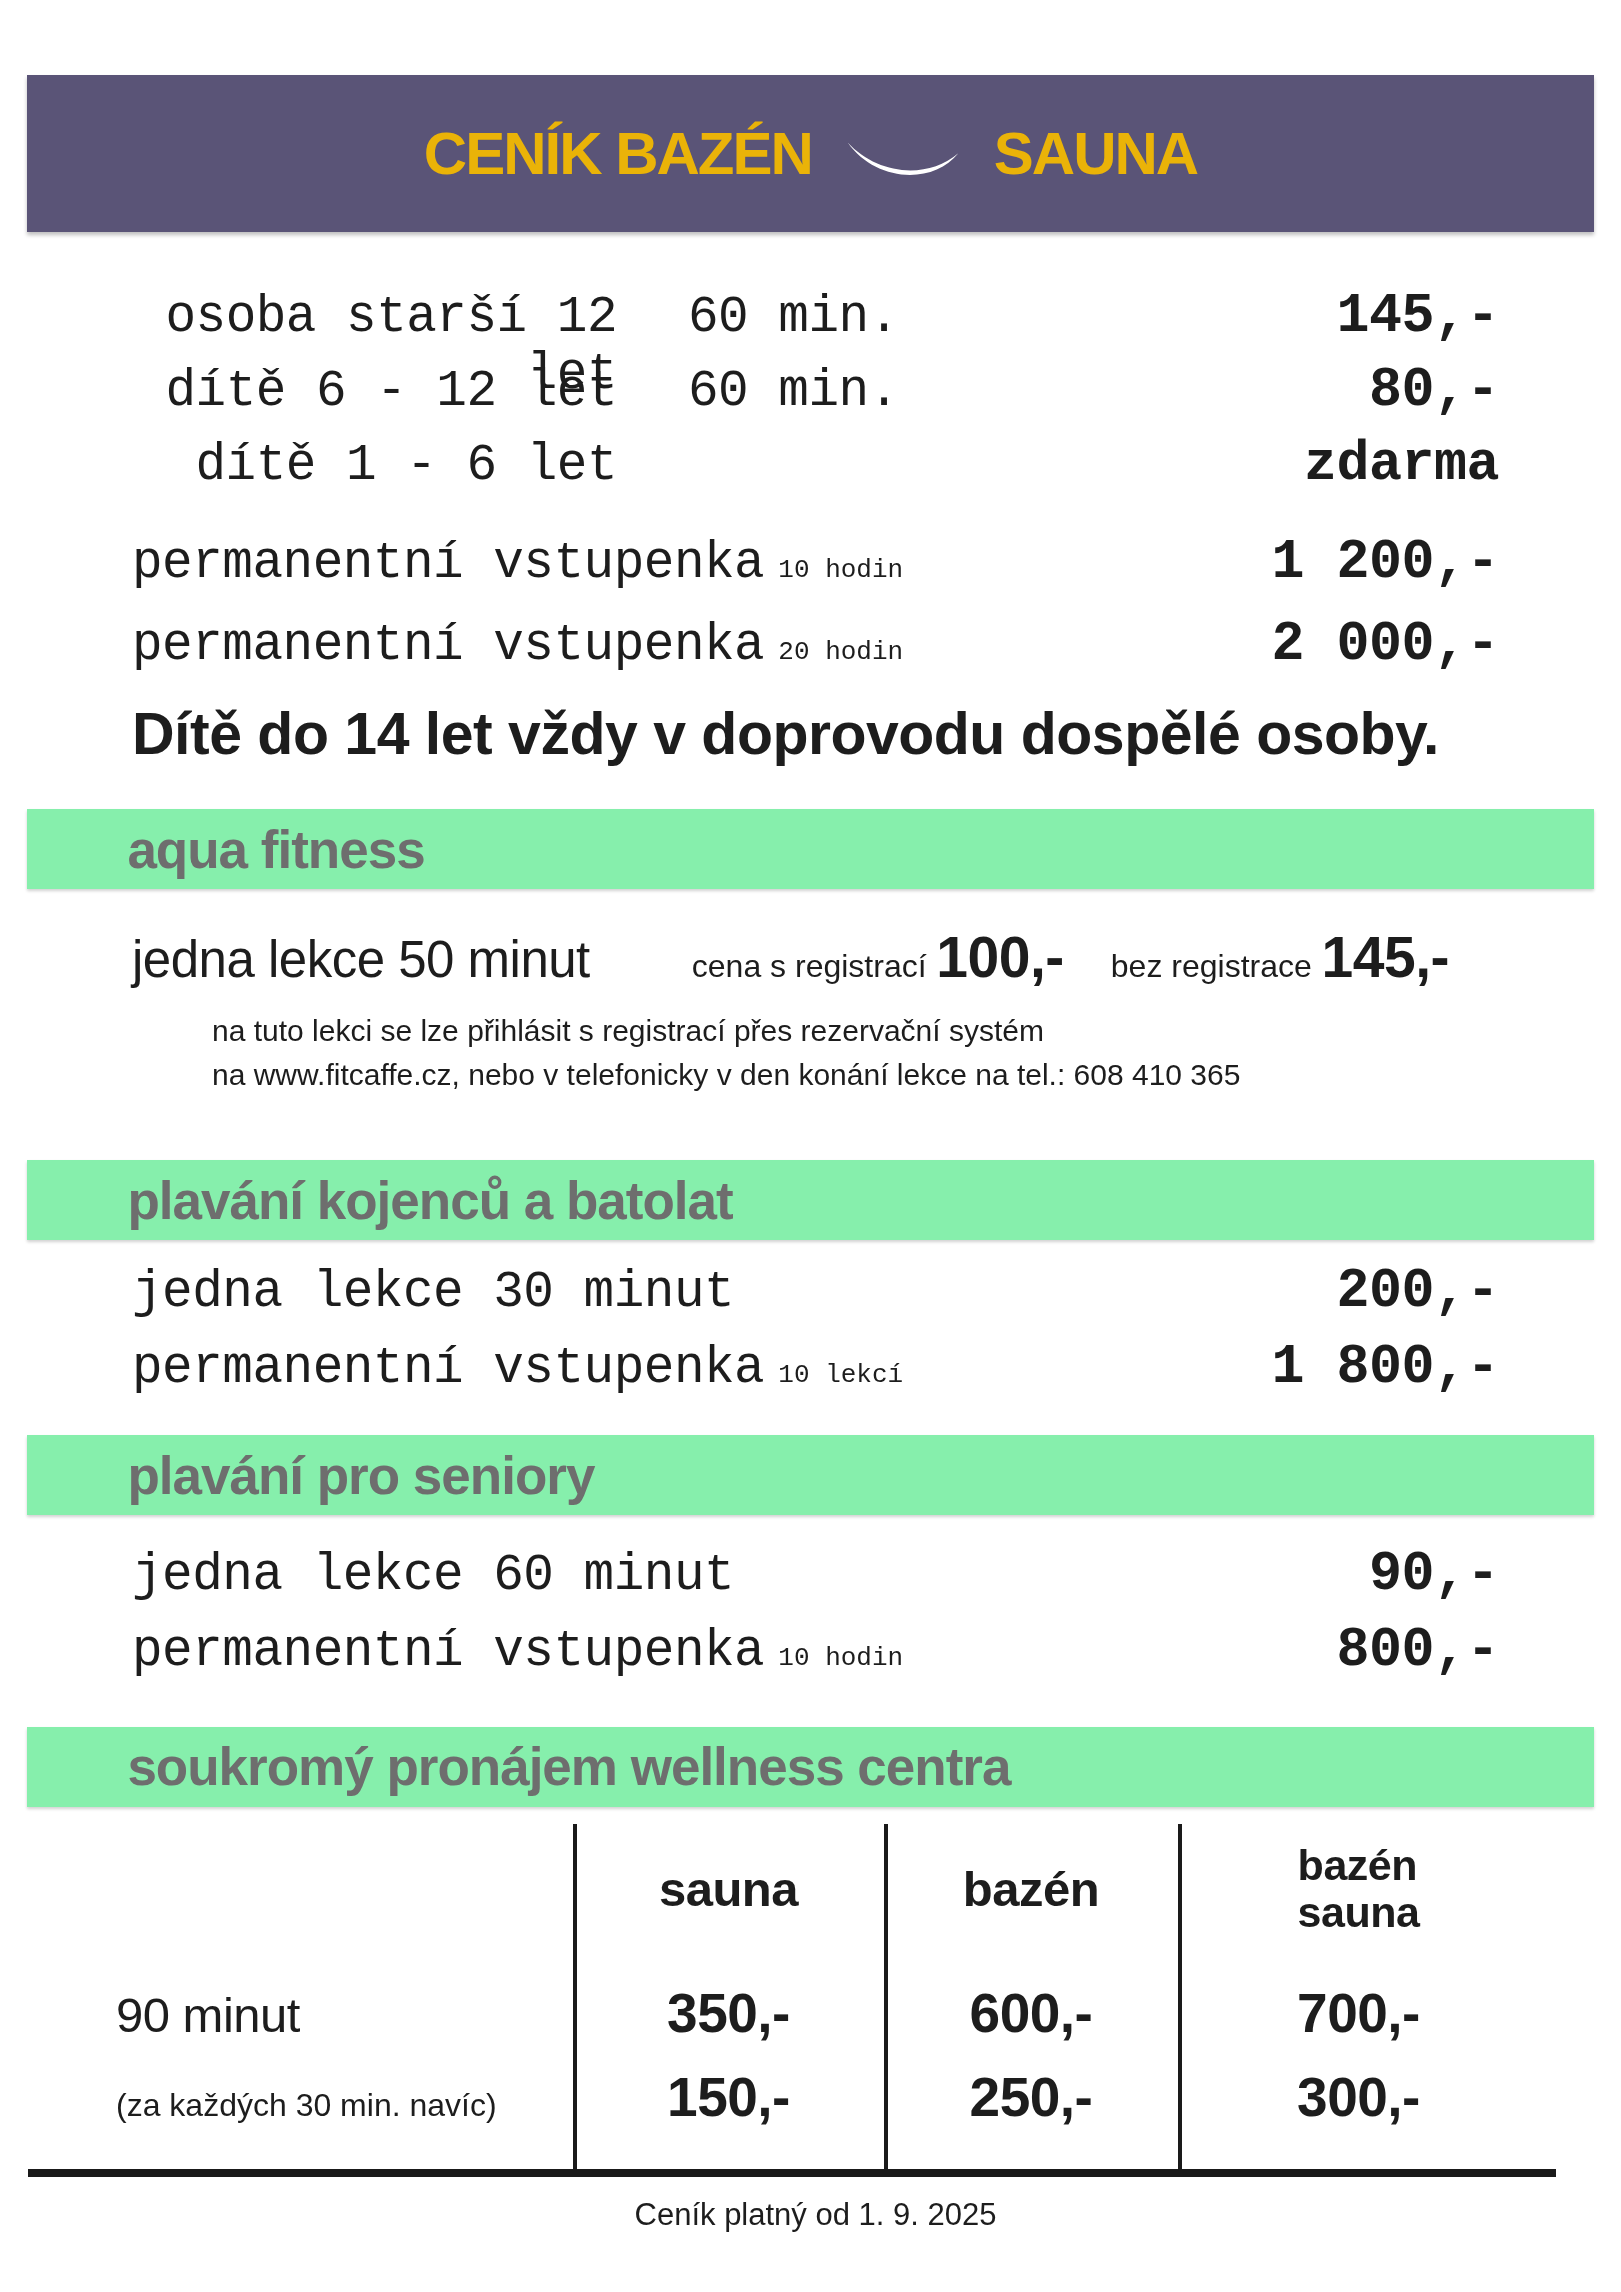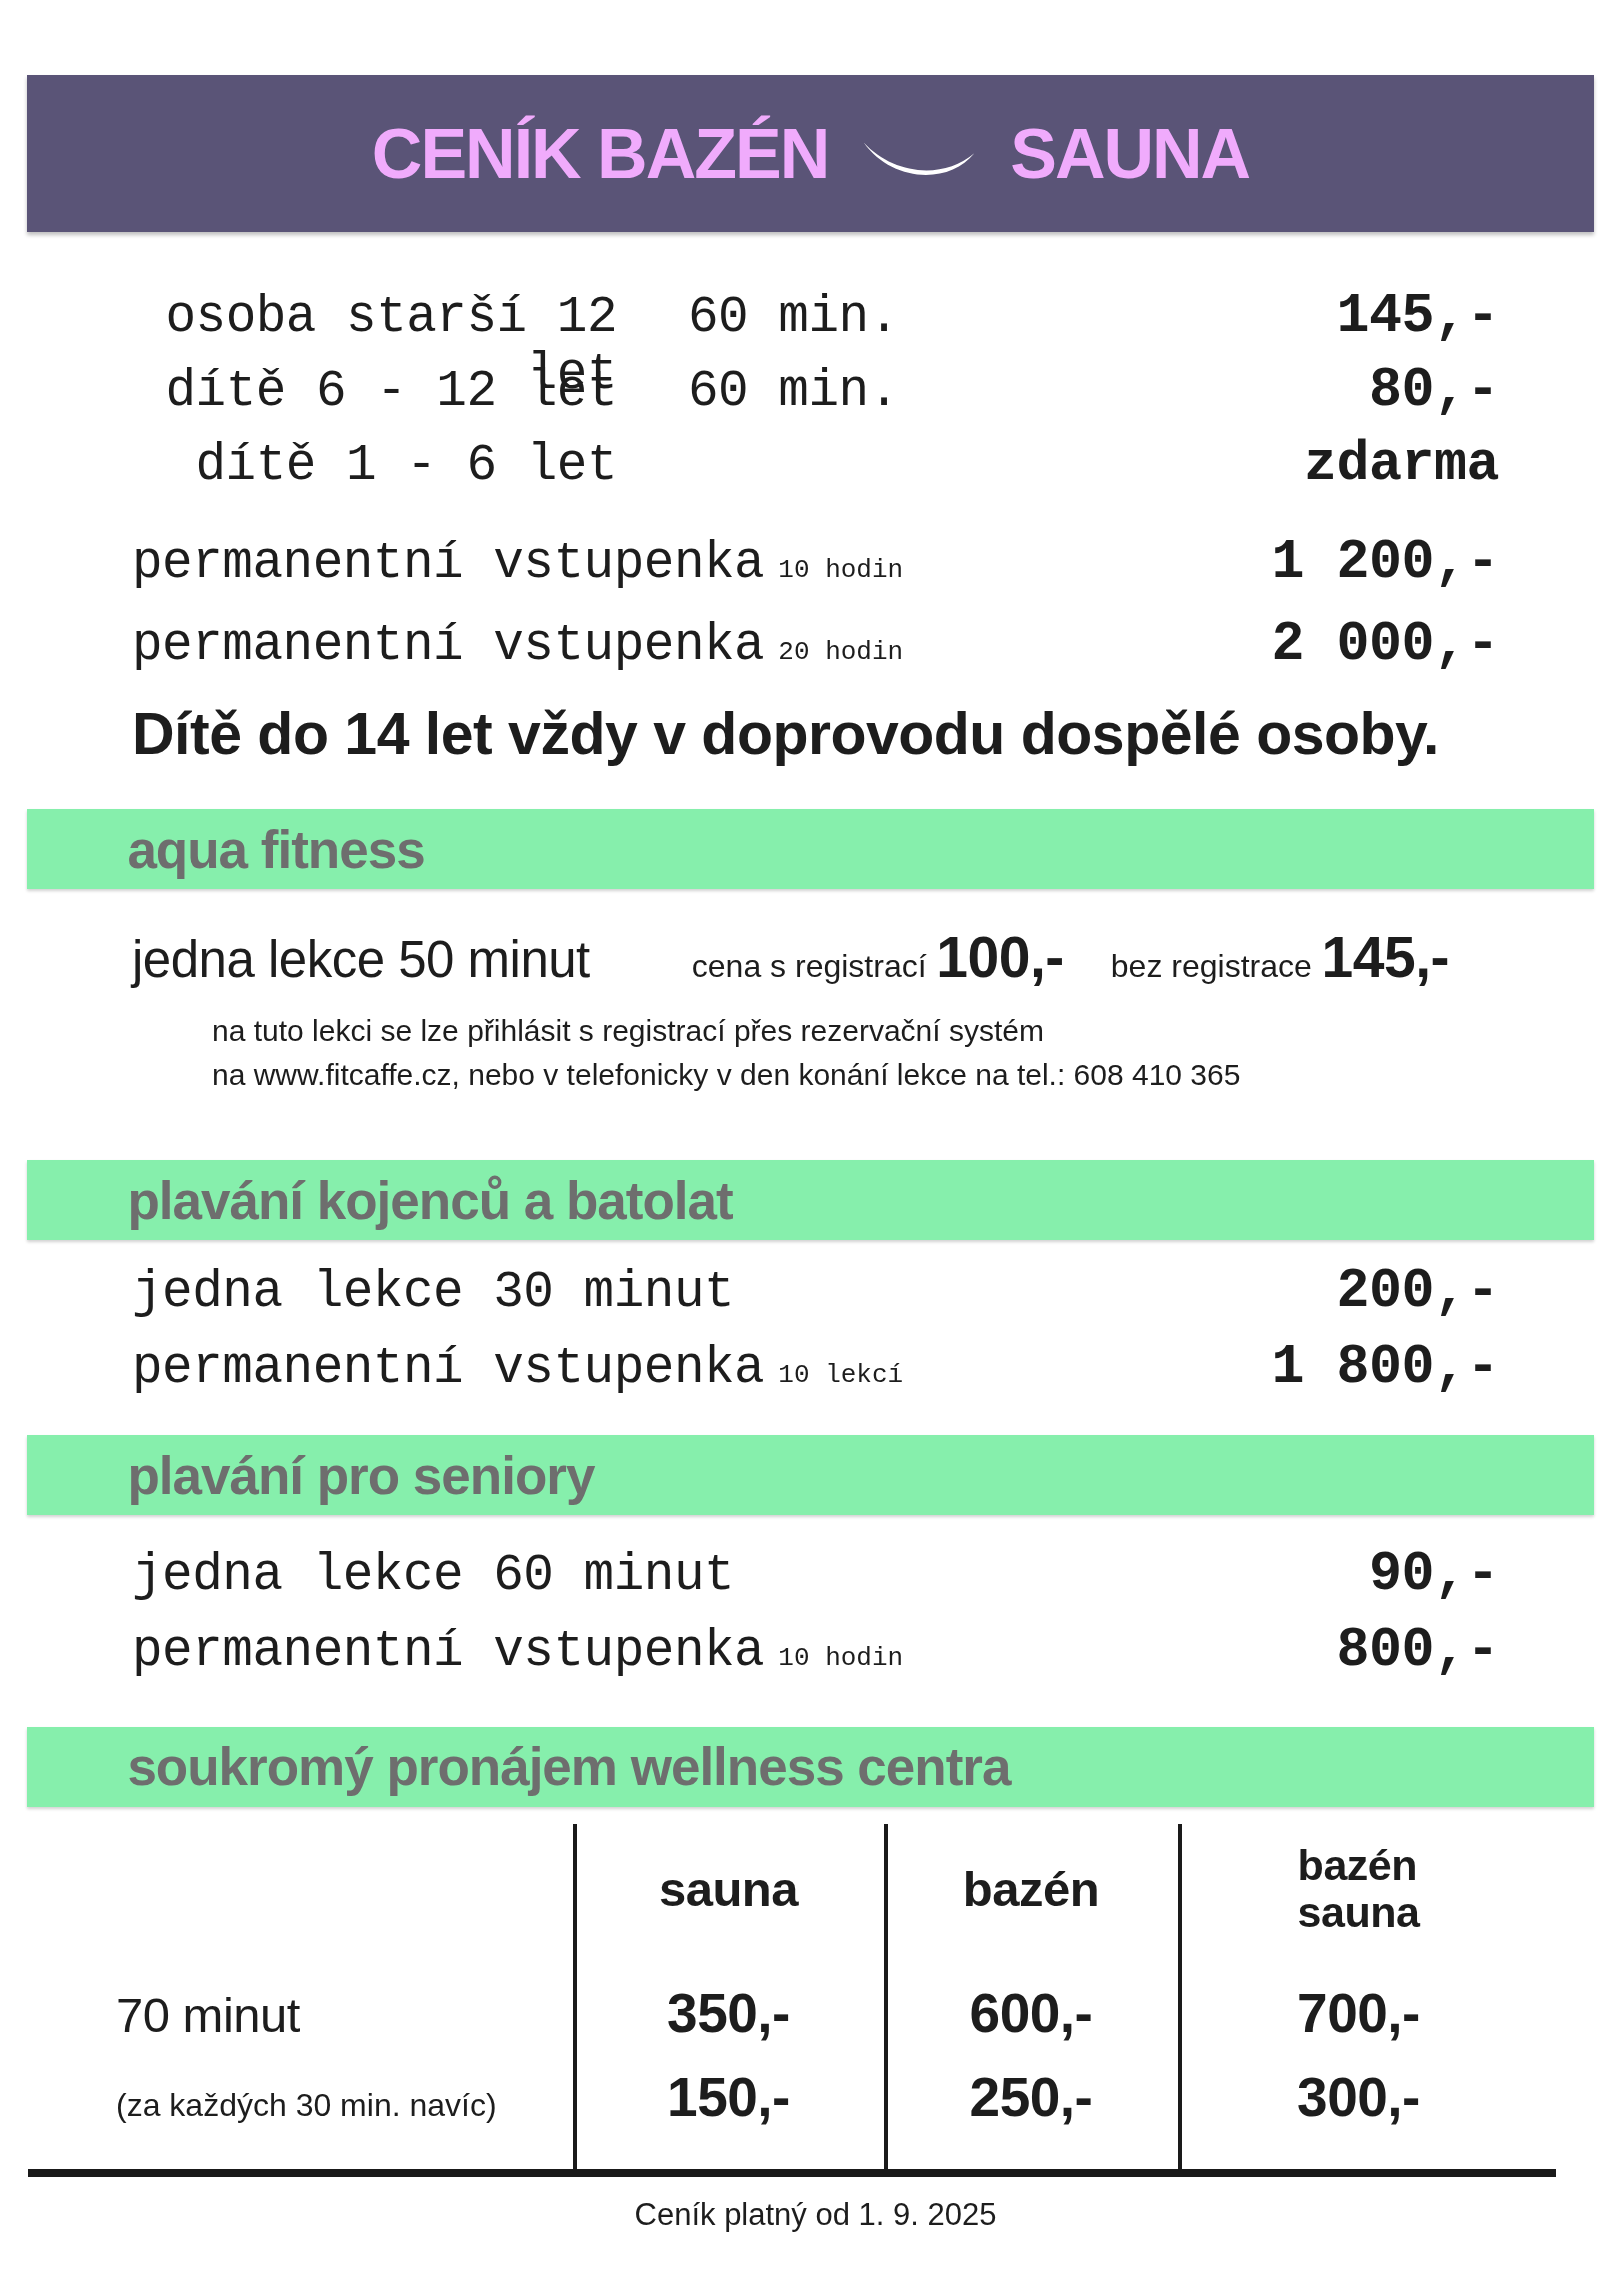--- a/index.html
+++ b/index.html
@@ -9,21 +9,21 @@
     letter-spacing:-0.5px;
   }
 
   
   .header-band {
     margin:75px 27.4px 0 27.4px; height:157px; background:#5a5477;
     display:flex; align-items:center; justify-content:center; gap:33px;
     box-shadow:0 2.9px 3.9px rgba(0,0,0,0.25);
   }
   .header-band .title {
-    color:#f0abfc; font-weight:bold; font-size:70px; letter-spacing:-2px;
+    color:#eab308; font-weight:bold; font-size:60px; letter-spacing:-2px;
     line-height:1;
   }
   .crescent { transform:translateY(9.8px); }
 
   
   .rows { margin:0 122px 0 132px;font-family:Liberation Mono, monospace; }
   .row-a { display:flex; align-items:baseline; height:74px; }
   .row-a .c1 { width:485px; text-align:right; font-size:51px; }
   .row-a .c2 { width:284px; margin-left:71px; font-size:51px; }
   .row-a .c2::after { content:"\200B"; }
@@ -192,21 +192,21 @@
 
     <div class="wrow whead">
       <div class="wc1"></div>
       <div class="wc2 hcell">sauna</div>
       <div class="wc3 hcell">bazén</div>
       <div class="wc4"><span class="hcell2">bazén
 sauna</span></div>
     </div>
 
     <div class="wrow wrow-1">
-      <div class="wc1 wlabel">70 minut</div>
+      <div class="wc1 wlabel">90 minut</div>
       <div class="wc2 wval">350,-</div>
       <div class="wc3 wval">600,-</div>
       <div class="wc4 wval">700,-</div>
     </div>
 
     <div class="wrow wrow-2">
       <div class="wc1 wlabel-small">(za každých 30 min. navíc)</div>
       <div class="wc2 wval">150,-</div>
       <div class="wc3 wval">250,-</div>
       <div class="wc4 wval">300,-</div>

